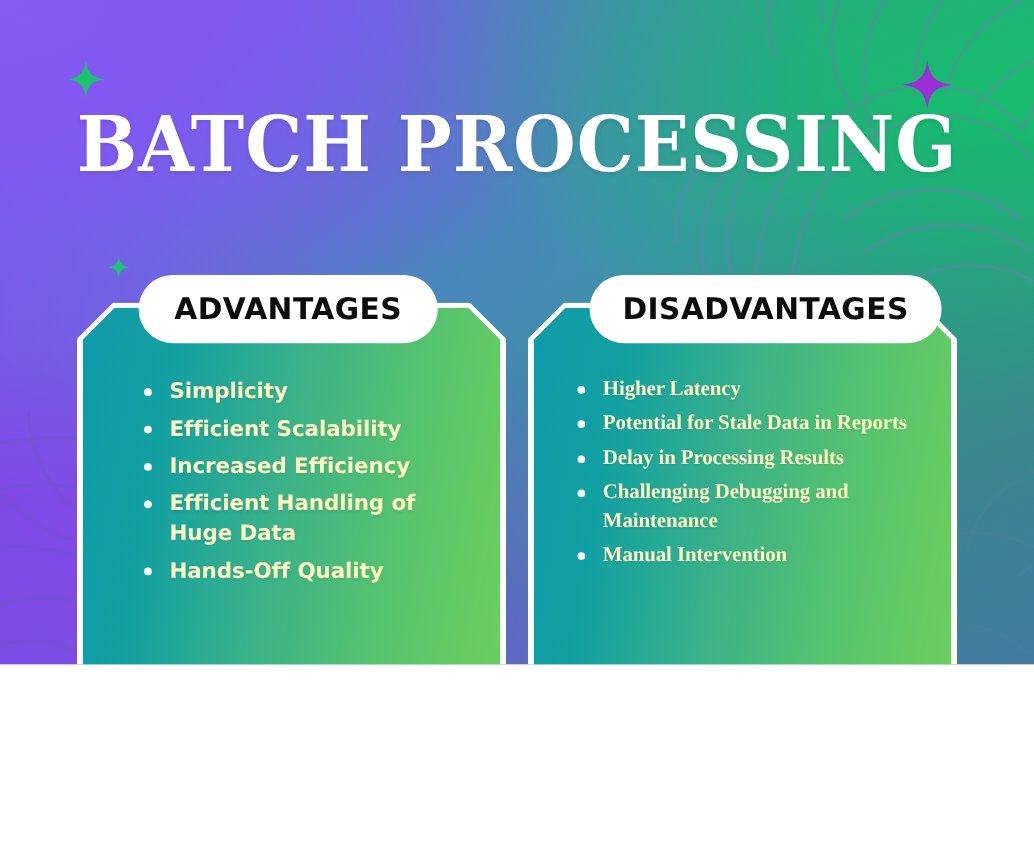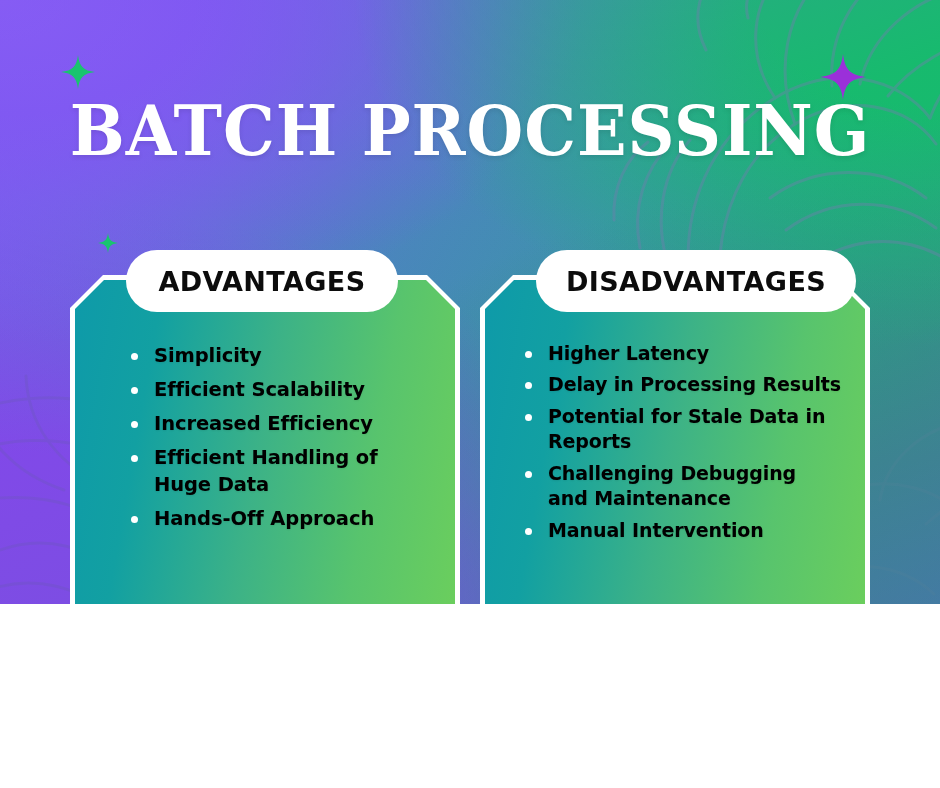--- a/index.html
+++ b/index.html
@@ -135,37 +135,37 @@
   }
   .pill-left  { left: 126px; width: 272px; }
   .pill-right { left: 536px; width: 320px; }
 
   
   .list {
     position: absolute;
     margin: 0;
     padding: 0;
     list-style: none;
-    color: #000000;
+    color: #fef9c3;
   }
   .list-left  { left: 128px; top: 343px; width: 290px; }
   .list-right { left: 522px; top: 341px; width: 320px; }
 
   .list li {
     position: relative;
     padding-left: 26px;
     margin-bottom: 8px;
     font-family: "DejaVu Sans", sans-serif;
     font-weight: 700;
     font-size: 19.5px;
     line-height: 1.34;
     letter-spacing: -0.1px;
     text-shadow: 0 1px 2px rgba(0,0,0,0.08);
   }
-  .list-right li { font-size: 19px; margin-bottom: 6px; }
+  .list-right li { font-size: 19px; margin-bottom: 6px; font-family: Liberation Serif, serif; }
 
   .list li::before {
     content: "";
     position: absolute;
     left: 3px;
     top: 10px;
     width: 7px;
     height: 7px;
     border-radius: 50%;
     background: #ffffff;
@@ -247,34 +247,34 @@
   <div class="title">BATCH PROCESSING</div>
 
   <div class="card-outline card-left-out"></div>
   <div class="card card-left"></div>
 
   <ul class="list list-left">
     <li>Simplicity</li>
     <li>Efficient Scalability</li>
     <li>Increased Efficiency</li>
     <li>Efficient Handling of Huge Data</li>
-    <li>Hands-Off Approach</li>
+    <li>Hands-Off Quality</li>
   </ul>
 
   <div class="pill pill-left">
     <span>ADVANTAGES</span>
   </div>
 
   <div class="card-outline card-right-out"></div>
   <div class="card card-right"></div>
 
   <ul class="list list-right">
     <li>Higher Latency</li>
+    <li>Potential for Stale Data in Reports</li>
     <li>Delay in Processing Results</li>
-    <li>Potential for Stale Data in Reports</li>
     <li>Challenging Debugging and Maintenance</li>
     <li>Manual Intervention</li>
   </ul>
 
   <div class="pill pill-right">
     <span>DISADVANTAGES</span>
   </div>
 
 </div>
 

